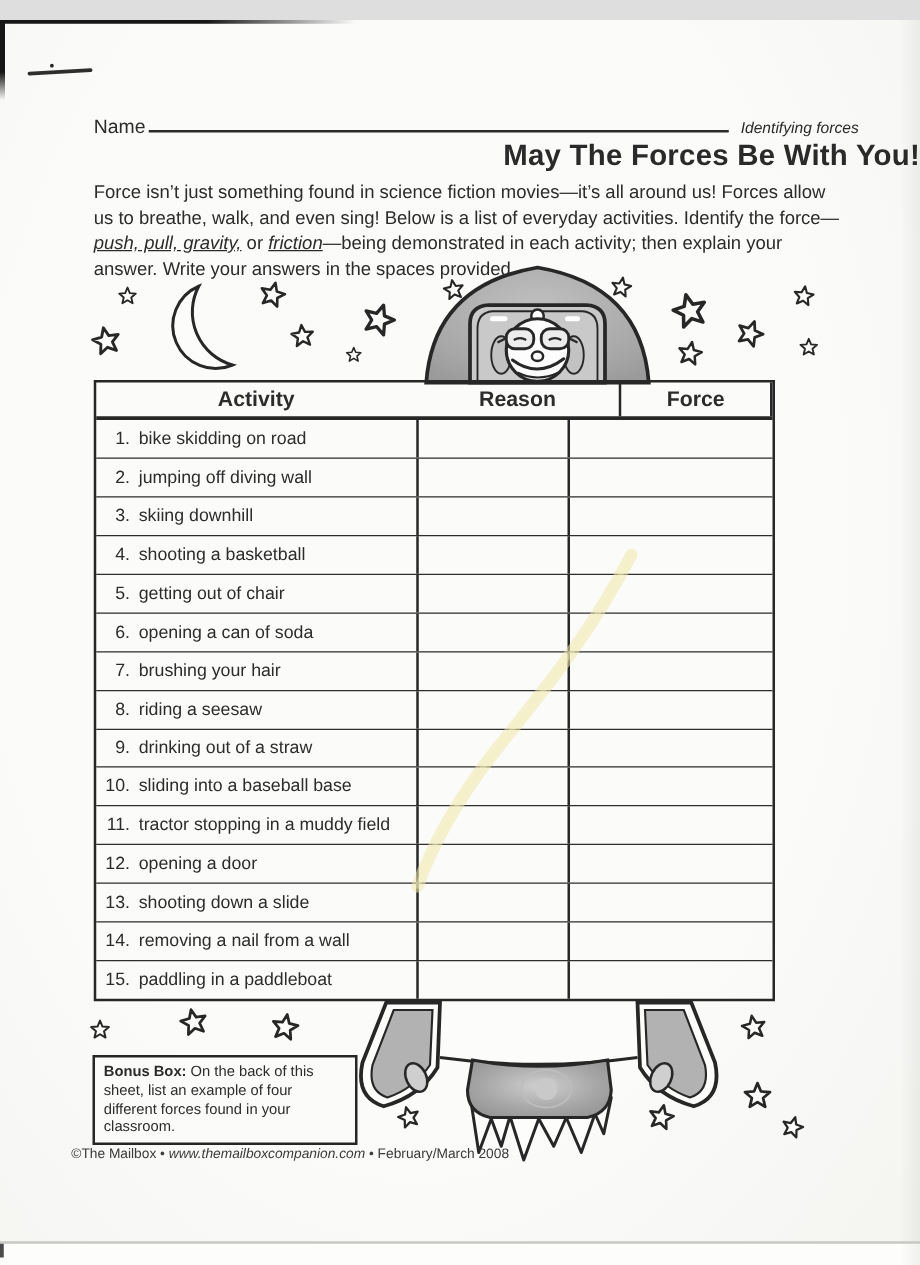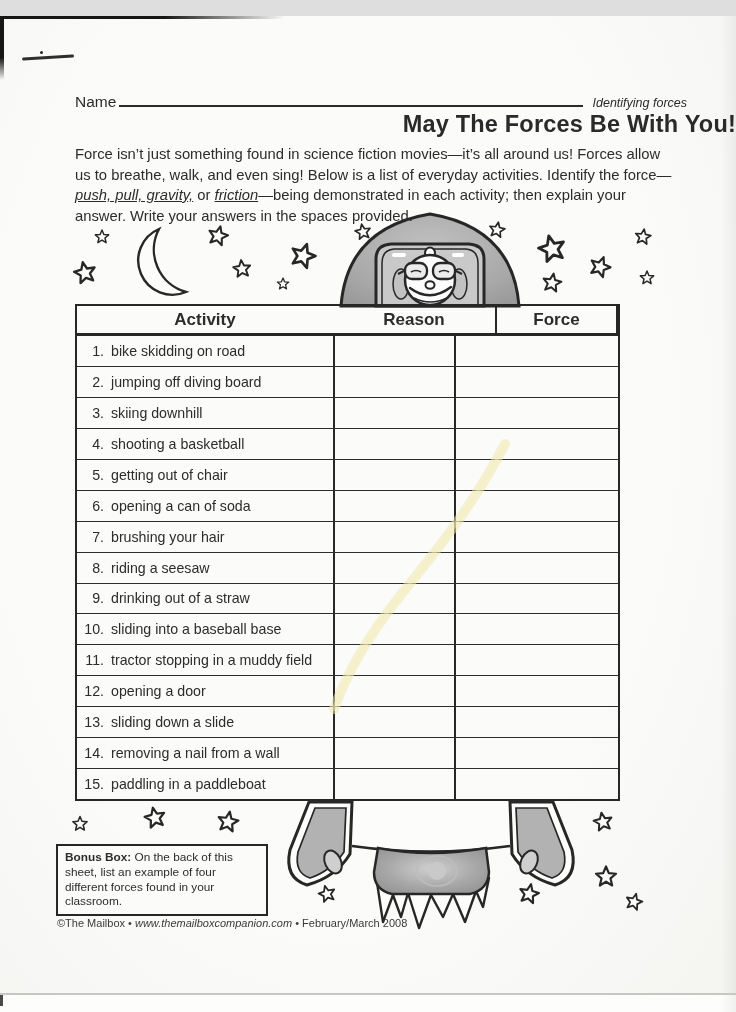--- a/index.html
+++ b/index.html
@@ -44,21 +44,21 @@
   .col-r{flex:1;}
   .tbody{flex:1;display:flex;flex-direction:column;}
   .trow{flex:1;display:flex;align-items:stretch;}
   .trow + .trow{border-top:1.5px solid #2d2d2d;}
   .cell{display:flex;align-items:center;}
   .cell-activity{width:256px;font-size:14.2px;}
   .rnum{width:27px;text-align:right;margin-right:7px;flex:none;}
   .cell-force{width:123px;border-left:2px solid #272727;border-right:2px solid #272727;}
   .cell-reason{flex:1;}
   
-  .bonus-box{position:absolute;left:56px;top:828px;width:212px;border:2px solid #262626;
+  .bonus-box{position:absolute;left:74px;top:828px;width:212px;border:2px solid #262626;
     padding:4px 7px 5px 7px;font-size:11.8px;line-height:14.8px;background:#fbfbfa;z-index:4;}
   .bonus-box b{font-weight:bold;}
   .footer{position:absolute;left:57px;top:901px;font-size:11px;color:#3a3a3a;z-index:4;white-space:nowrap;}
   .footer i{font-style:italic;}
 </style>
 </head>
 <body>
 
 <div class="page">
 
@@ -181,21 +181,21 @@
           <div class="cell cell-activity">
             <span class="rnum">1.</span>
             <span>bike skidding on road</span>
           </div>
           <div class="cell cell-force"></div>
           <div class="cell cell-reason"></div>
         </div>
       <div class="trow">
           <div class="cell cell-activity">
             <span class="rnum">2.</span>
-            <span>jumping off diving board</span>
+            <span>jumping off diving wall</span>
           </div>
           <div class="cell cell-force"></div>
           <div class="cell cell-reason"></div>
         </div>
       <div class="trow">
           <div class="cell cell-activity">
             <span class="rnum">3.</span>
             <span>skiing downhill</span>
           </div>
           <div class="cell cell-force"></div>
@@ -269,21 +269,21 @@
           <div class="cell cell-activity">
             <span class="rnum">12.</span>
             <span>opening a door</span>
           </div>
           <div class="cell cell-force"></div>
           <div class="cell cell-reason"></div>
         </div>
       <div class="trow">
           <div class="cell cell-activity">
             <span class="rnum">13.</span>
-            <span>sliding down a slide</span>
+            <span>shooting down a slide</span>
           </div>
           <div class="cell cell-force"></div>
           <div class="cell cell-reason"></div>
         </div>
       <div class="trow">
           <div class="cell cell-activity">
             <span class="rnum">14.</span>
             <span>removing a nail from a wall</span>
           </div>
           <div class="cell cell-force"></div>

